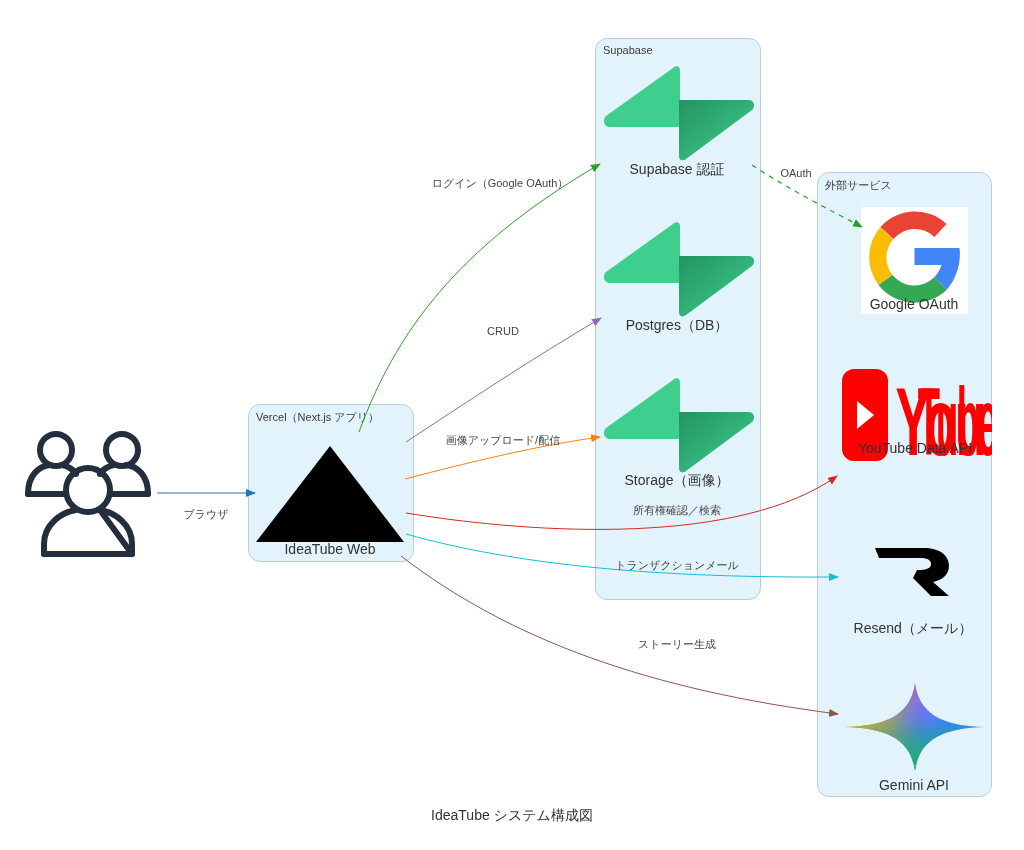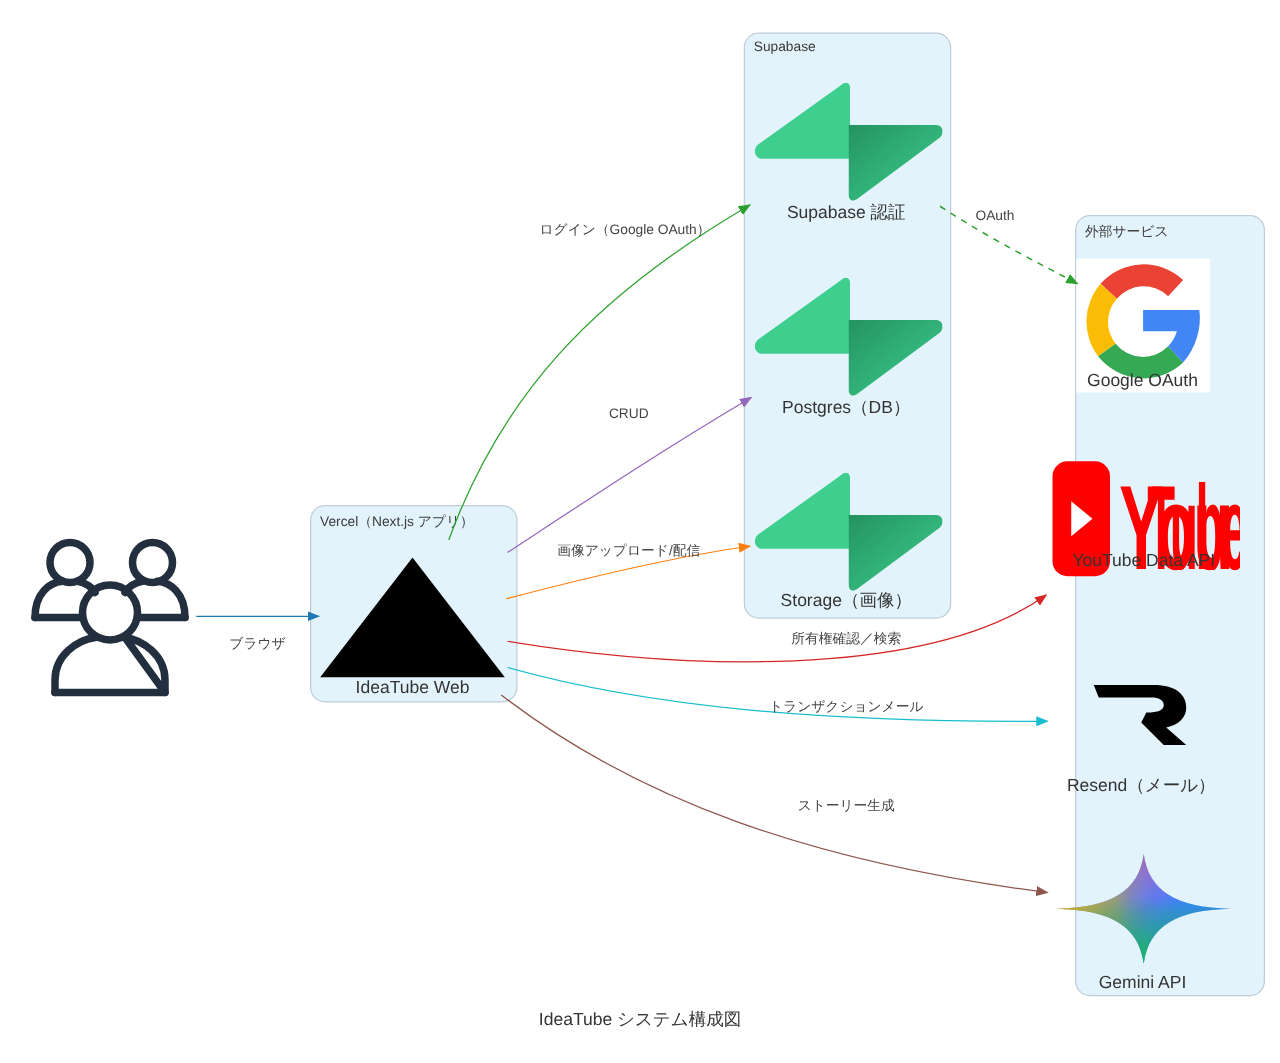--- a/index.html
+++ b/index.html
@@ -62,24 +62,24 @@
       color: #333333;
       white-space: nowrap;
     }
   </style>
 </head>
 <body>
 
 <div class="cluster" style="left:248px; top:404px; width:166px; height:158px;">
   <span class="cluster-label">Vercel（Next.js アプリ）</span>
 </div>
-<div class="cluster" style="left:595px; top:26px; width:166px; height:469px;">
+<div class="cluster" style="left:595px; top:38px; width:166px; height:562px;">
   <span class="cluster-label">Supabase</span>
 </div>
-<div class="cluster" style="left:860px; top:172px; width:152px; height:625px;">
+<div class="cluster" style="left:817px; top:172px; width:175px; height:625px;">
   <span class="cluster-label">外部サービス</span>
 </div>
 
 <div class="node-icon" style="left:20px; top:428px; width:136px; height:132px;">
   <svg width="136" height="132" viewBox="0 0 136 132">
     <g fill="none" stroke="#232f3e" stroke-width="6" stroke-linejoin="round" stroke-linecap="round">
 
       <circle cx="36" cy="22" r="16"></circle>
       <path d="M8,66 C8,46 20,38 30,37 M42,37 C48,38 54,42 56,46"></path>
       <path d="M8,66 L46,66"></path>

